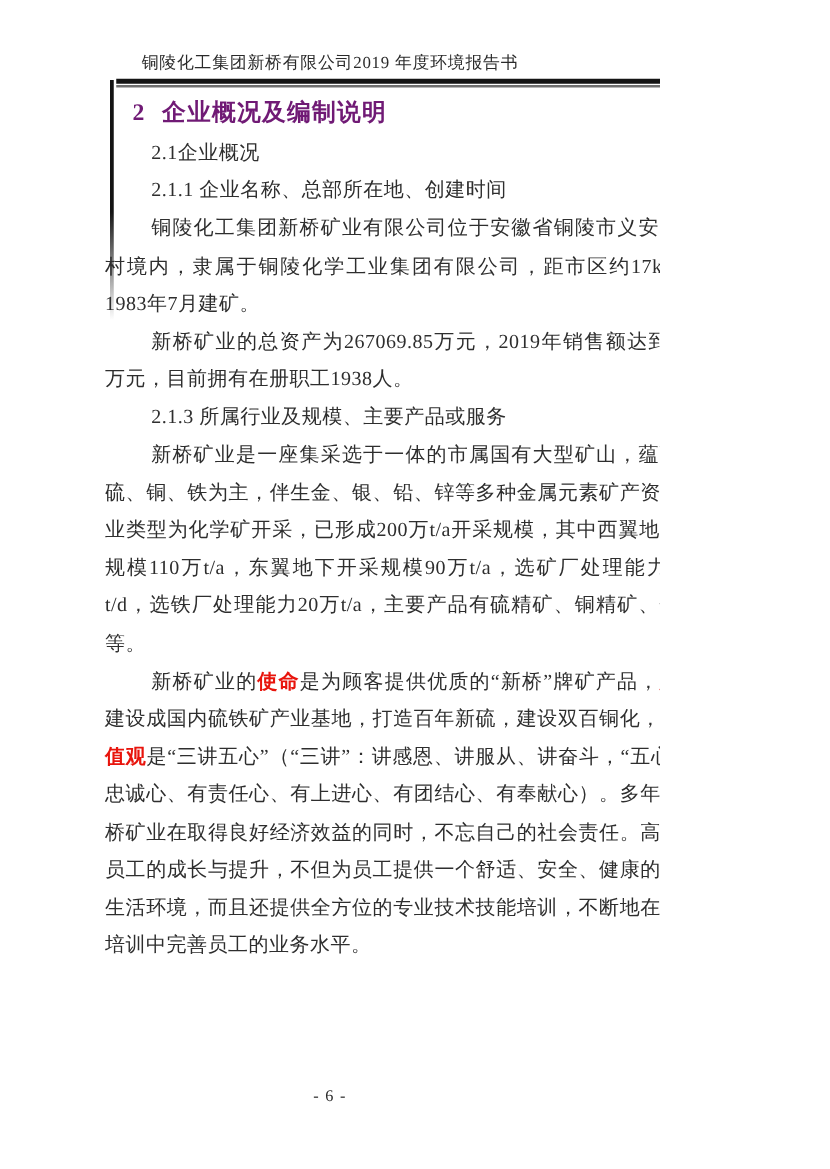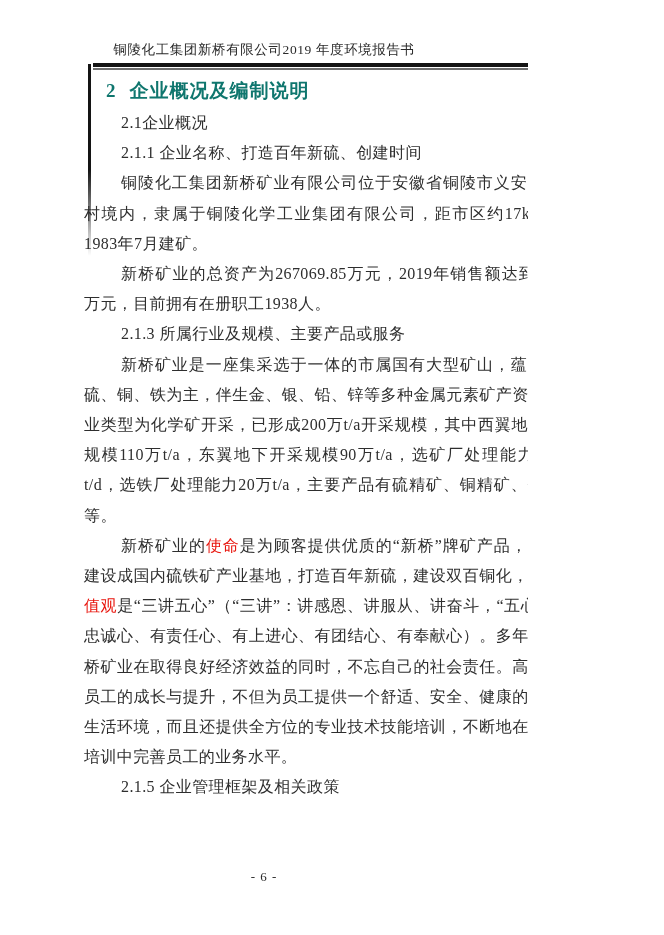--- a/index.html
+++ b/index.html
@@ -26,33 +26,33 @@
     position:absolute;left:88px;top:64px;width:3px;height:192px;
     background:linear-gradient(to bottom,#141414 0%,#141414 55%,rgba(20,20,20,0) 100%);
   }
   .content{
     position:absolute;top:72px;left:84px;width:494px;
   }
   .section-heading{
     margin:6px 0 4px 0;
     padding-left:22px;
     font-size:19px;line-height:26px;
-    font-weight:bold;color:#0f766e;
+    font-weight:bold;color:#701a75;
     letter-spacing:1px;
   }
   .section-heading .section-num{margin-right:13px;}
   .sub-heading,.body-para{
     margin:0;
     font-size:16px;
     line-height:30.2px;
     letter-spacing:.4px;
     text-indent:37px;
   }
   .body-para{text-align:justify;}
-  .em-red{color:var(--accent,#e8140c);font-weight:normal;}
+  .em-red{color:var(--accent,#e8140c);font-weight:bold;}
   .page-number{
     position:absolute;top:869px;left:0;width:100%;
     text-align:center;
     font-size:13px;letter-spacing:1px;color:#2a2a2a;
   }
 </style>
 </head>
 <body>
 
 <div class="page">
@@ -64,36 +64,35 @@
   <div class="scan-artifact"></div>
 
   <div class="content">
 
     <h1 class="section-heading">
       <span class="section-num">2</span><span>企业概况及编制说明</span>
     </h1>
 
     <p class="sub-heading">2.1企业概况</p>
 
-    <p class="sub-heading">2.1.1 企业名称、打造百年新硫、创建时间</p>
+    <p class="sub-heading">2.1.1 企业名称、总部所在地、创建时间</p>
 
     <p class="body-para">铜陵化工集团新桥矿业有限公司位于安徽省铜陵市义安区新桥村境内，隶属于铜陵化学工业集团有限公司，距市区约17km，于1983年7月建矿。</p>
 
 
     <p class="body-para">新桥矿业的总资产为267069.85万元，2019年销售额达到66103万元，目前拥有在册职工1938人。</p>
 
     <p class="sub-heading">2.1.3 所属行业及规模、主要产品或服务</p>
 
     <p class="body-para">新桥矿业是一座集采选于一体的市属国有大型矿山，蕴藏着以硫、铜、铁为主，伴生金、银、铅、锌等多种金属元素矿产资源，行业类型为化学矿开采，已形成200万t/a开采规模，其中西翼地下开采规模110万t/a，东翼地下开采规模90万t/a，选矿厂处理能力165万t/d，选铁厂处理能力20万t/a，主要产品有硫精矿、铜精矿、铁精矿等。</p>
 
 
     <p class="body-para">
       <span>新桥矿业的</span><span class="em-red">使命</span><span>是为顾客提供优质的“新桥”牌矿产品，</span><span class="em-red">愿景</span><span>是建设成国内硫铁矿产业基地，打造百年新硫，建设双百铜化，</span><span class="em-red">核心价值观</span><span>是“三讲五心”（“三讲”：讲感恩、讲服从、讲奋斗，“五心”：有忠诚心、有责任心、有上进心、有团结心、有奉献心）。多年来，新桥矿业在取得良好经济效益的同时，不忘自己的社会责任。高度重视员工的成长与提升，不但为员工提供一个舒适、安全、健康的工作、生活环境，而且还提供全方位的专业技术技能培训，不断地在学习和培训中完善员工的业务水平。</span>
     </p>
 
-    <p class="sub-heading">2.1.5 企业管理框架及相关政策</p>
 
 
   </div>
 
   <div class="page-number">- 6 -</div>
 
 </div>
 
 </body></html>

